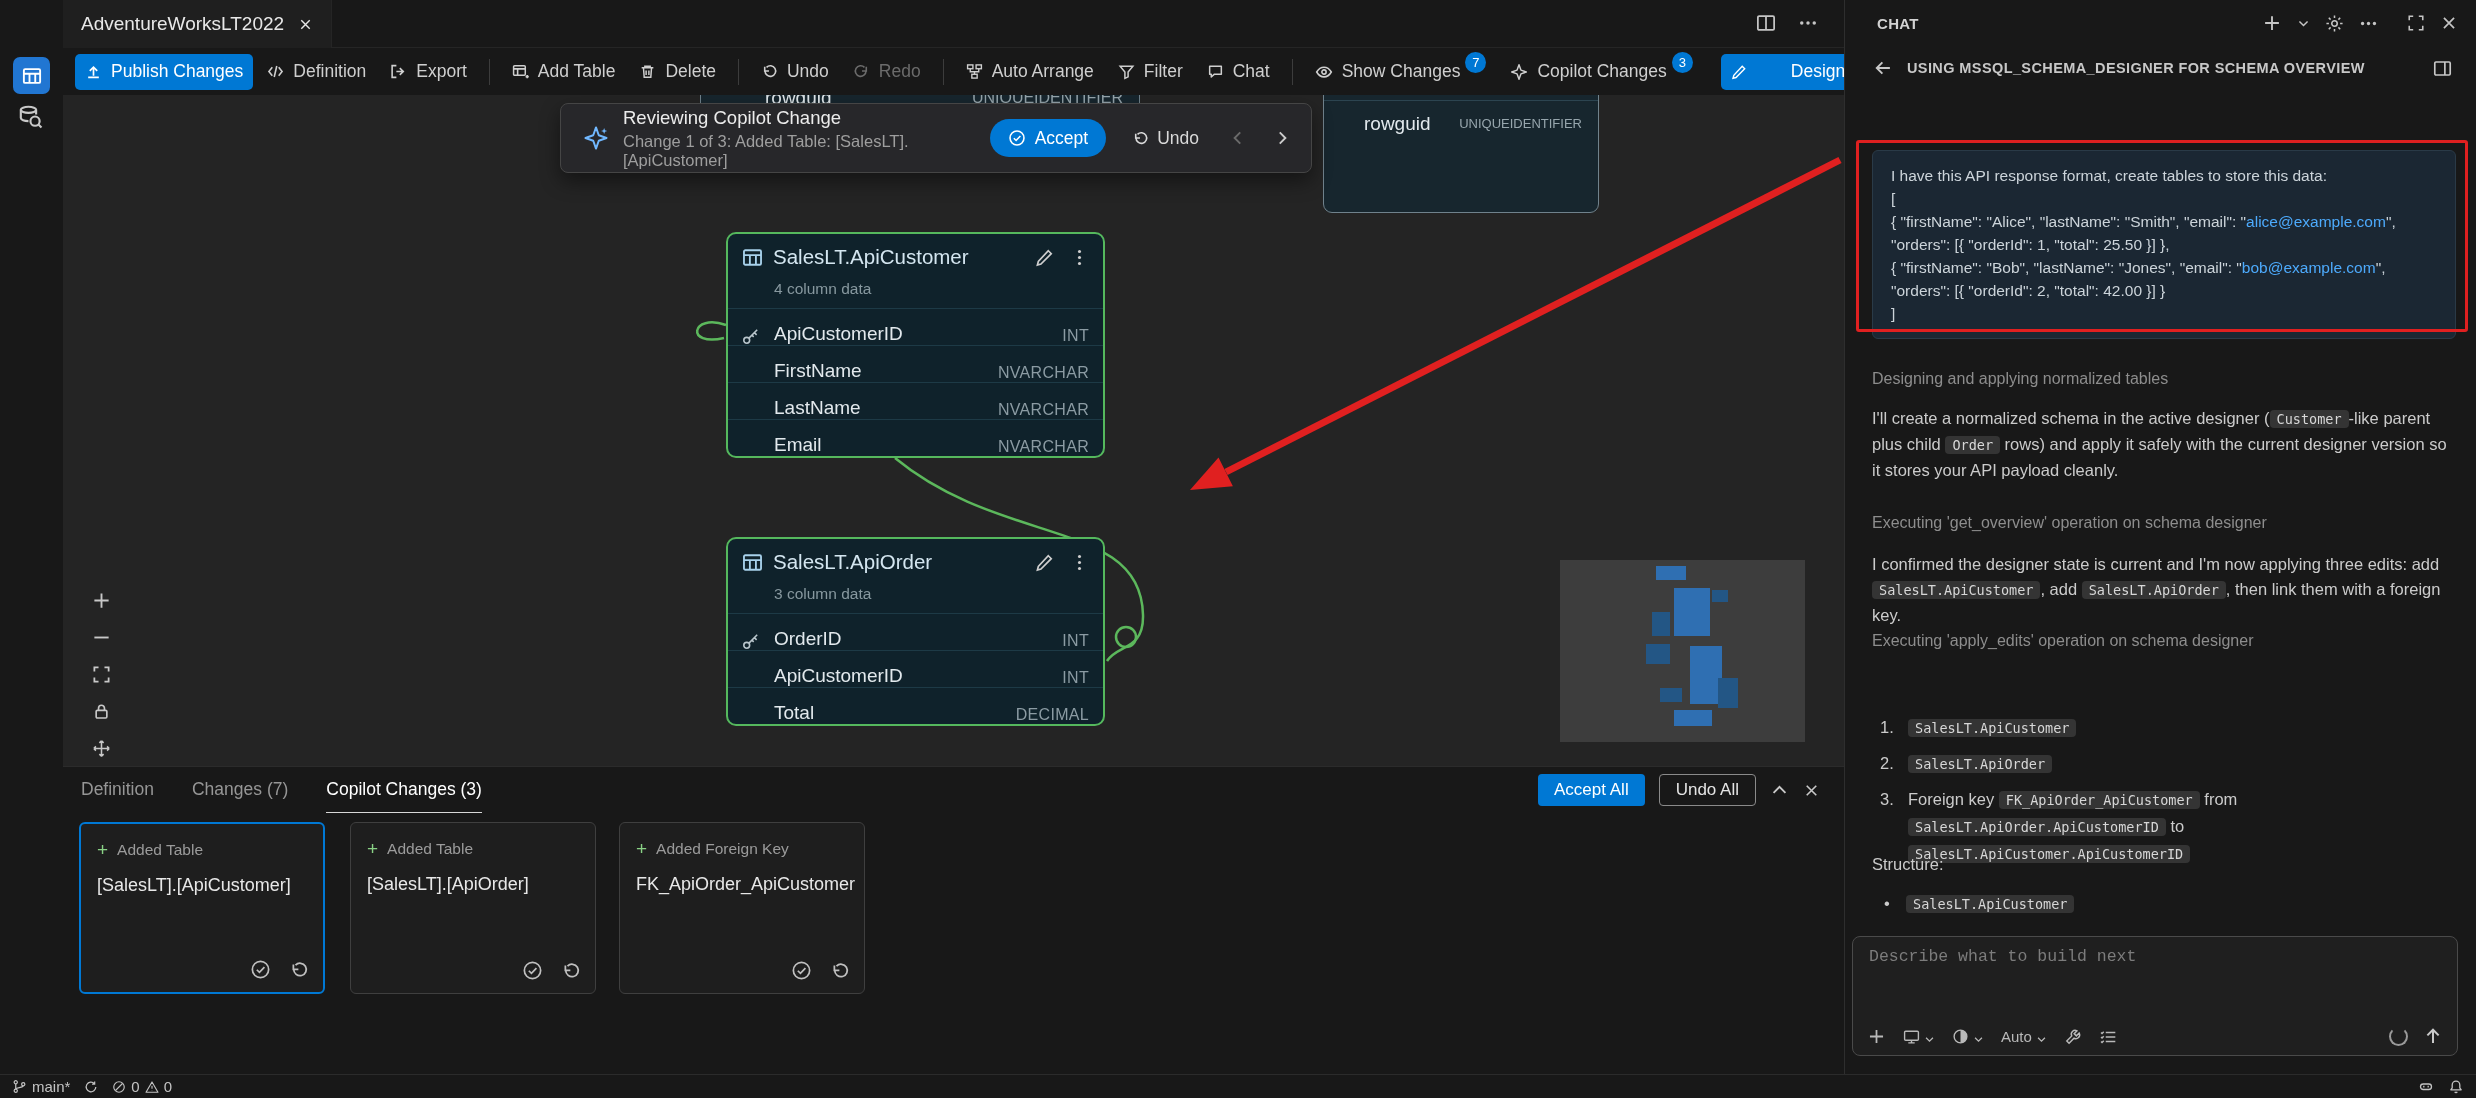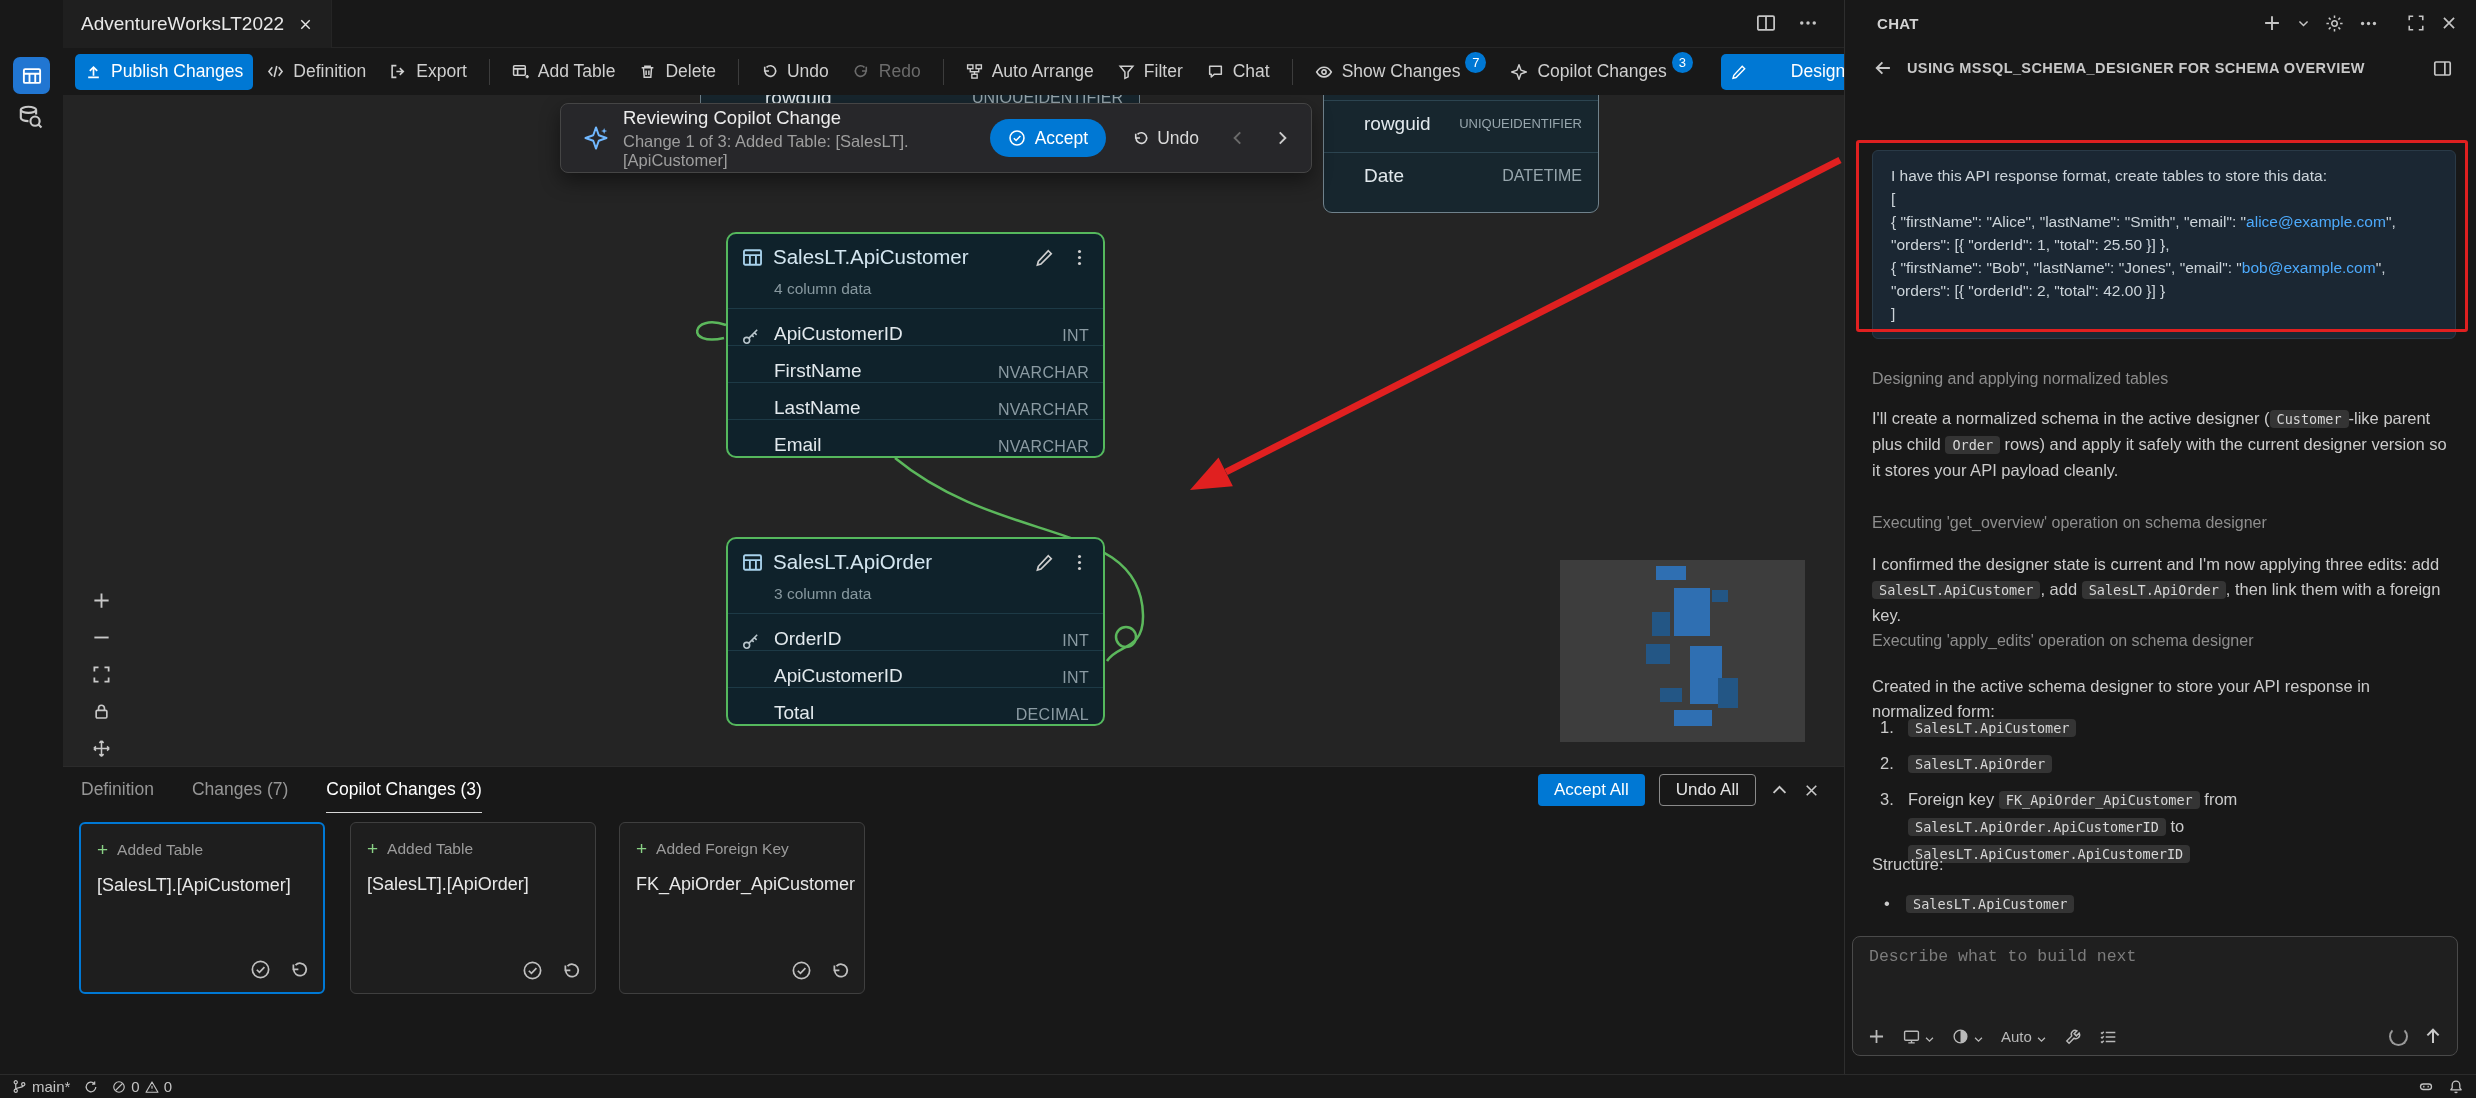--- a/index.html
+++ b/index.html
@@ -305,24 +305,20 @@
         <div class="frag-row" style="position:absolute;left:0;right:0;bottom:0;">
           <span class="frag-col">rowguid</span>
           <span class="frag-type">UNIQUEIDENTIFIER</span>
         </div>
       </div>
       <div class="frag" style="left:1260px;top:-18px;width:276px;height:136px;">
         <div class="frag-row" style="position:absolute;left:0;right:0;bottom:66px;padding-left:40px;">
           <span class="frag-col">rowguid</span>
           <span class="frag-type" style="font-size:13px;">UNIQUEIDENTIFIER</span>
         </div>
-        <div class="frag-row" style="position:absolute;left:0;right:0;bottom:14px;padding-left:40px;">
-          <span class="frag-col">Date</span>
-          <span class="frag-type">DATETIME</span>
-        </div>
       </div>
 
       <div class="db-table" style="left:663px;top:137px;">
         <div class="db-head">
           <span class="ic">
               <svg width="21" height="21" viewBox="0 0 16 16" stroke="currentColor" stroke-width="1.4" fill="none">
                 <rect x="1.5" y="2.5" width="13" height="11" rx="1"></rect>
                 <path d="M1.5 6.2h13M6 6.2v7.3M10.6 6.2v7.3"></path>
               </svg>
             </span>
@@ -654,21 +650,20 @@
       <div><span>{ "firstName": "Bob", "lastName": "Jones", "email": "</span><span class="link">bob@example.com</span><span>",</span></div>
       <div><span>"orders": [{ "orderId": 2, "total": 42.00 }] }</span></div>
       <div><span>]</span></div>
     </div>
 
     <div class="abs gray" style="left:27px;top:370px;">Designing and applying normalized tables</div>
     <div class="abs para" style="left:27px;top:406px;"><span>I'll create a normalized schema in the active designer (</span><span class="code">Customer</span><span>-like parent plus child </span><span class="code">Order</span><span> rows) and apply it safely with the current designer version so it stores your API payload cleanly.</span></div>
     <div class="abs gray" style="left:27px;top:514px;">Executing 'get_overview' operation on schema designer</div>
     <div class="abs para" style="left:27px;top:552px;"><span>I confirmed the designer state is current and I'm now applying three edits: add </span><span class="code">SalesLT.ApiCustomer</span><span>, add </span><span class="code">SalesLT.ApiOrder</span><span>, then link them with a foreign key.</span></div>
     <div class="abs gray" style="left:27px;top:632px;">Executing 'apply_edits' operation on schema designer</div>
-    <div class="abs para" style="left:27px;top:674px;">Created in the active schema designer to store your API response in normalized form:</div>
 
     <ol class="abs chat-list" style="left:27px;top:714px;">
       <li><span class="code">SalesLT.ApiCustomer</span></li>
       <li><span class="code">SalesLT.ApiOrder</span></li>
       <li><span>Foreign key </span><span class="code">FK_ApiOrder_ApiCustomer</span><span> from </span><span class="code">SalesLT.ApiOrder.ApiCustomerID</span><span> to </span><span class="code">SalesLT.ApiCustomer.ApiCustomerID</span></li>
     </ol>
 
     <div class="abs para" style="left:27px;top:852px;">Structure:</div>
     <ul class="abs chat-ul" style="left:27px;top:890px;">
       <li><span class="code">SalesLT.ApiCustomer</span></li>

